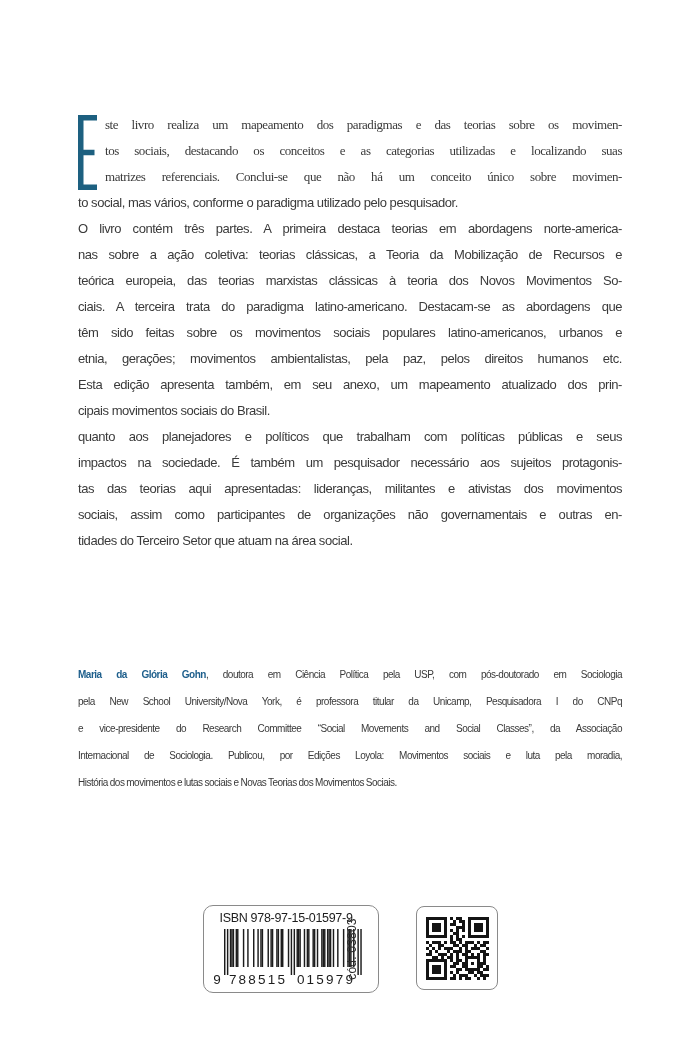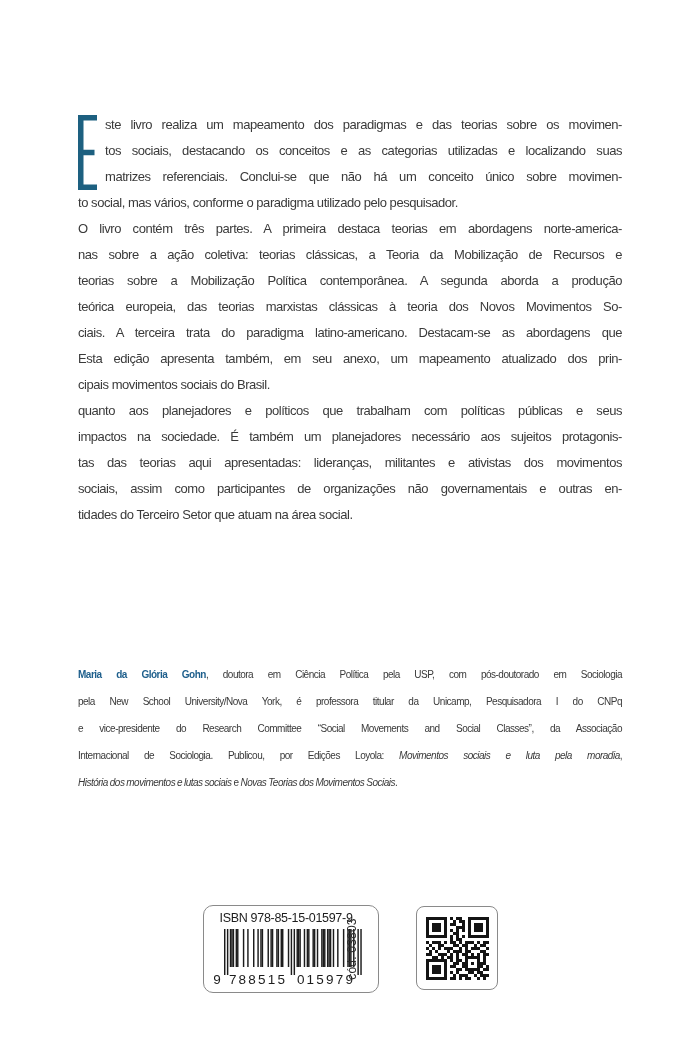--- a/index.html
+++ b/index.html
@@ -4,27 +4,27 @@
 <title>Book Back Cover</title>
 <style>
   html,body{margin:0;padding:0;background:#fff;}
   .page{position:relative;width:700px;height:1050px;background:#ffffff;overflow:hidden;
         font-family:"Liberation Sans",sans-serif;color:#3a3a3a;}
   .text-col{position:absolute;left:78px;top:112px;width:544px;font-size:13px;
             letter-spacing:-0.45px;color:#3a3a3a;}
   .line{height:26px;line-height:26px;text-align:justify;text-align-last:justify;white-space:nowrap;}
   .line.last{text-align:center;text-align-last:left;}
   .p1{position:relative;}
-  .p1 .indent{padding-left:27px;}
+  .p1 .indent{padding-left:27px;font-family:Liberation Serif, serif;}
   .dropcap{position:absolute;left:0;top:3px;width:20px;height:75px;}
   .bio{position:absolute;left:78px;top:661px;width:544px;font-size:10px;
        letter-spacing:-0.5px;word-spacing:-0.4px;color:#3a3a3a;}
   .bio .line{height:27px;line-height:27px;}
   .bio-name{font-weight:bold;color:#1e5f8c;}
-  .it{font-style:italic;margin-top:22px;}
+  .it{margin-top:22px;}
   
   .isbn-sticker{position:absolute;left:203px;top:905px;width:176px;height:88px;
       border:1.5px solid #8a8a8a;border-radius:10px;background:#fff;box-sizing:border-box;}
   .isbn-line{position:absolute;left:8px;top:5px;width:148px;text-align:center;
       font-size:12.5px;letter-spacing:-0.3px;color:#1c1c1c;white-space:nowrap;}
   .isbn-line b{font-weight:normal;}
   .ean-wrap{position:absolute;left:10px;top:23px;}
   .side-label{position:absolute;left:calc(100% - 26px);top:50%;width:88px;height:14px;
       transform:translate(-50%,-50%) rotate(-90deg);text-align:center;
       font-size:12px;letter-spacing:0.2px;color:#2c2c2c;white-space:nowrap;}
@@ -45,29 +45,30 @@
         <path d="M0 0 H19 V5.5 H5.5 V34.8 H16.5 V40.2 H5.5 V69.5 H19 V75 H0 Z" fill="#1d6080"></path>
       </svg>
       <div class="line indent">ste livro realiza um mapeamento dos paradigmas e das teorias sobre os movimen-</div>
       <div class="line indent">tos sociais, destacando os conceitos e as categorias utilizadas e localizando suas</div>
       <div class="line indent">matrizes referenciais. Conclui-se que não há um conceito único sobre movimen-</div>
       <div class="line last">to social, mas vários, conforme o paradigma utilizado pelo pesquisador.</div>
     </div>
     <div>
       <div class="line">O livro contém três partes. A primeira destaca teorias em abordagens norte-america-</div>
       <div class="line">nas sobre a ação coletiva: teorias clássicas, a Teoria da Mobilização de Recursos e</div>
-      <div class="line">teorias sobre a Mobilização Política contemporânea. A segunda aborda a produção</div>
       <div class="line">teórica europeia, das teorias marxistas clássicas à teoria dos Novos Movimentos So-</div>
       <div class="line">ciais. A terceira trata do paradigma latino-americano. Destacam-se as abordagens que</div>
+      <div class="line">têm sido feitas sobre os movimentos sociais populares latino-americanos, urbanos e</div>
+      <div class="line">etnia, gerações; movimentos ambientalistas, pela paz, pelos direitos humanos etc.</div>
       <div class="line">Esta edição apresenta também, em seu anexo, um mapeamento atualizado dos prin-</div>
       <div class="line last">cipais movimentos sociais do Brasil.</div>
     </div>
     <div>
       <div class="line">quanto aos planejadores e políticos que trabalham com políticas públicas e seus</div>
-      <div class="line">impactos na sociedade. É também um planejadores necessário aos sujeitos protagonis-</div>
+      <div class="line">impactos na sociedade. É também um pesquisador necessário aos sujeitos protagonis-</div>
       <div class="line">tas das teorias aqui apresentadas: lideranças, militantes e ativistas dos movimentos</div>
       <div class="line">sociais, assim como participantes de organizações não governamentais e outras en-</div>
       <div class="line last">tidades do Terceiro Setor que atuam na área social.</div>
     </div>
   </div>
 
   <div class="bio">
     <div class="line">
       <span class="bio-name">Maria da Glória Gohn</span><span>, doutora em Ciência Política pela USP, com pós-doutorado em Sociologia</span>
     </div>
@@ -76,21 +77,21 @@
     <div class="line">
       <span>Internacional de Sociologia. Publicou, por Edições Loyola: </span><span class="it">Movimentos sociais e luta pela moradia</span><span>,</span>
     </div>
     <div class="line last">
       <span class="it">História dos movimentos e lutas sociais</span><span> e </span><span class="it">Novas Teorias dos Movimentos Sociais</span><span>.</span>
     </div>
   </div>
 
   <div class="isbn-sticker">
     <div class="isbn-line">
-      <span>ISBN 978-85-15-</span><b>01597-9</b>
+      <span>ISBN 978-97-15-</span><b>01597-9</b>
     </div>
     <div class="ean-wrap">
       <svg id="ean-svg" width="150" height="58" viewBox="0 0 150 58">
         <g id="ean-bars" fill="#1c1c1c">
             <rect x="10.00" y="0" width="1.45" height="46"></rect>
             <rect x="12.90" y="0" width="1.45" height="46"></rect>
             <rect x="15.80" y="0" width="1.45" height="38"></rect>
             <rect x="17.25" y="0" width="1.45" height="38"></rect>
             <rect x="18.70" y="0" width="1.45" height="38"></rect>
             <rect x="21.60" y="0" width="1.45" height="38"></rect>

